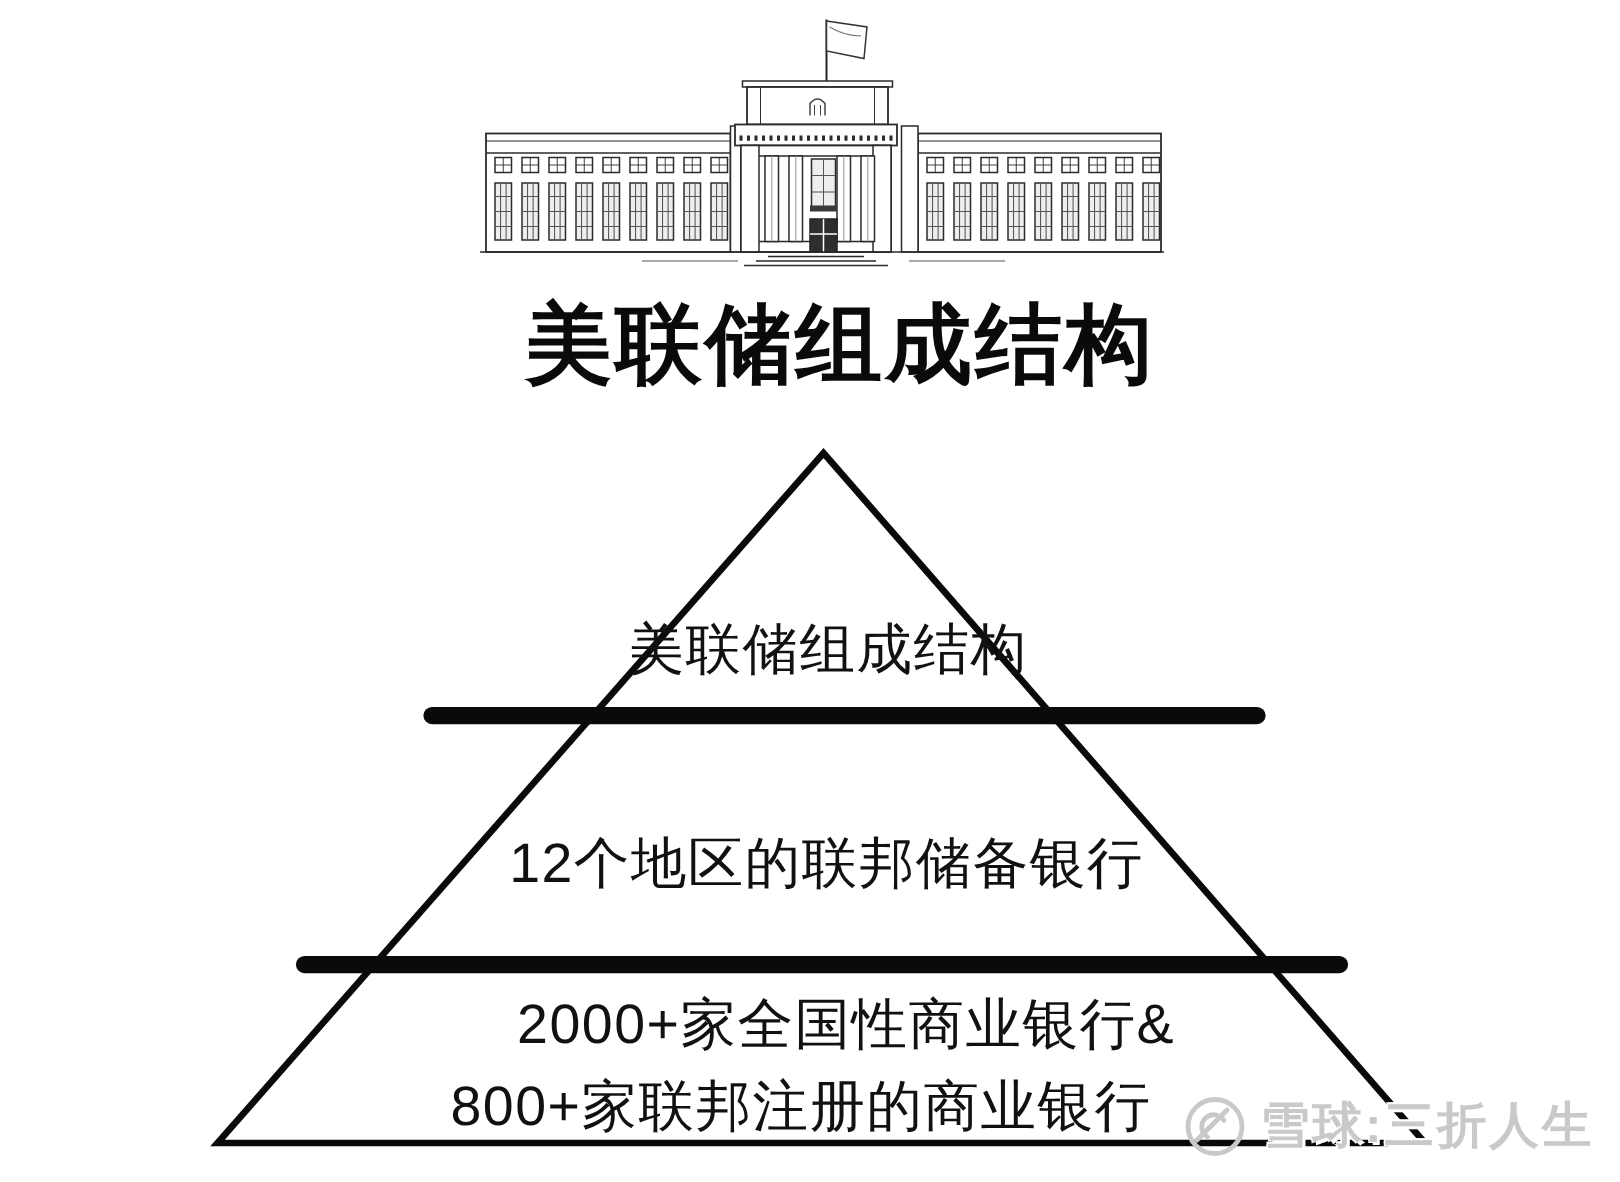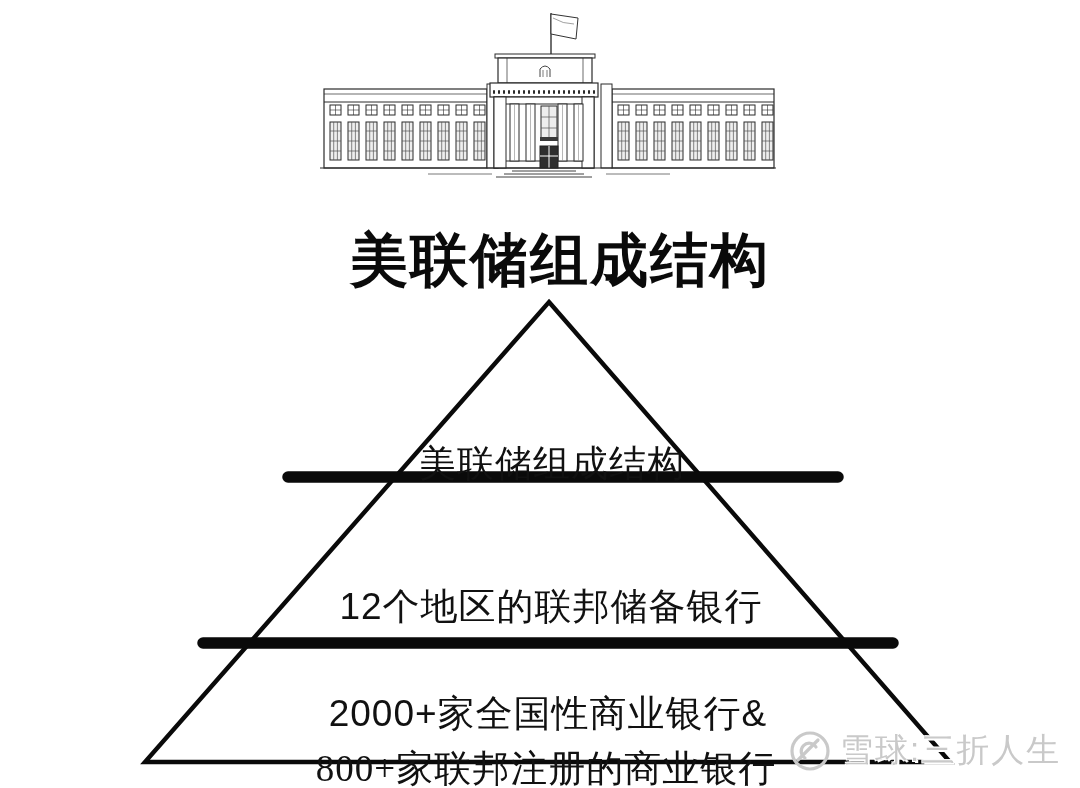--- a/index.html
+++ b/index.html
@@ -5,40 +5,40 @@
   html,body{margin:0;padding:0;background:#ffffff;}
   .stage{
     position:relative;
     width:1080px;height:788px;
     background:#ffffff;
     overflow:hidden;
     font-family:"Liberation Sans","DejaVu Sans",sans-serif;
     color:#000;
   }
   .abs{position:absolute;}
-  .center-xy{transform:translate(-50%,-50%);white-space:nowrap;margin-top:31px;}
+  .center-xy{transform:translate(-50%,-50%);white-space:nowrap;}
   .poster-title{
     font-size:58px;
     font-weight:700;
     letter-spacing:2px;
     color:#0a0a0a;
   }
   .tier-label{
     font-size:37px;
     font-weight:400;
     letter-spacing:1px;
     color:#111;
   }
   .watermark{
     display:flex;align-items:center;gap:8px;
     z-index:5;
   }
   .watermark-text{
     font-size:33px;
-    font-weight:400;
+    font-weight:700;
     letter-spacing:2px;
     color:#c9c9c9;
     text-shadow:2px 2px 0 #ffffff,-1px -1px 0 #ffffff,1px -1px 0 #ffffff,-1px 1px 0 #ffffff;
     white-space:nowrap;
   }
   svg{display:block;}
 </style>
 </head>
 <body>
 
@@ -162,23 +162,23 @@
   <svg class="abs" style="left:0;top:0;" width="1080" height="788" viewBox="0 0 1080 788">
     <path d="M549 302 L950 762 L145 762 Z" fill="none" stroke="#0a0a0a" stroke-width="4.4" stroke-linejoin="miter"></path>
     <line x1="288" y1="477" x2="838" y2="477" stroke="#0a0a0a" stroke-width="11.5" stroke-linecap="round"></line>
     <line x1="203" y1="643" x2="893" y2="643" stroke="#0a0a0a" stroke-width="11.5" stroke-linecap="round"></line>
   </svg>
 
   <div class="abs center-xy tier-label" style="left:552px;top:433px;">美联储组成结构</div>
 
   <div class="abs center-xy tier-label" style="left:551px;top:576px;text-align:right;">12个地区的联邦储备银行</div>
 
-  <div class="abs center-xy tier-label" style="left:548px;top:683px;">2000+家全国性商业银行&amp;</div>
+  <div class="abs center-xy tier-label" style="left:564px;top:683px;">2000+家全国性商业银行&amp;</div>
 
-  <div class="abs center-xy tier-label" style="left:546px;top:738px;font-family:Liberation Serif, serif;">800+家联邦注册的商业银行</div>
+  <div class="abs center-xy tier-label" style="left:534px;top:738px;">800+家联邦注册的商业银行</div>
 
   <div class="abs watermark" style="left:788px;top:728px;">
     <svg width="44" height="44" viewBox="0 0 44 44">
       <circle cx="22" cy="22" r="18" fill="none" stroke="#c9c9c9" stroke-width="3.2"></circle>
       <path d="M10 31 L30 11" stroke="#c9c9c9" stroke-width="3.2" fill="none" stroke-linecap="round"></path>
       <path d="M17 29 a8 8 0 1 1 11 -11" stroke="#c9c9c9" stroke-width="3.2" fill="none" stroke-linecap="round"></path>
     </svg>
     <span class="watermark-text">雪球:三折人生</span>
   </div>
 

